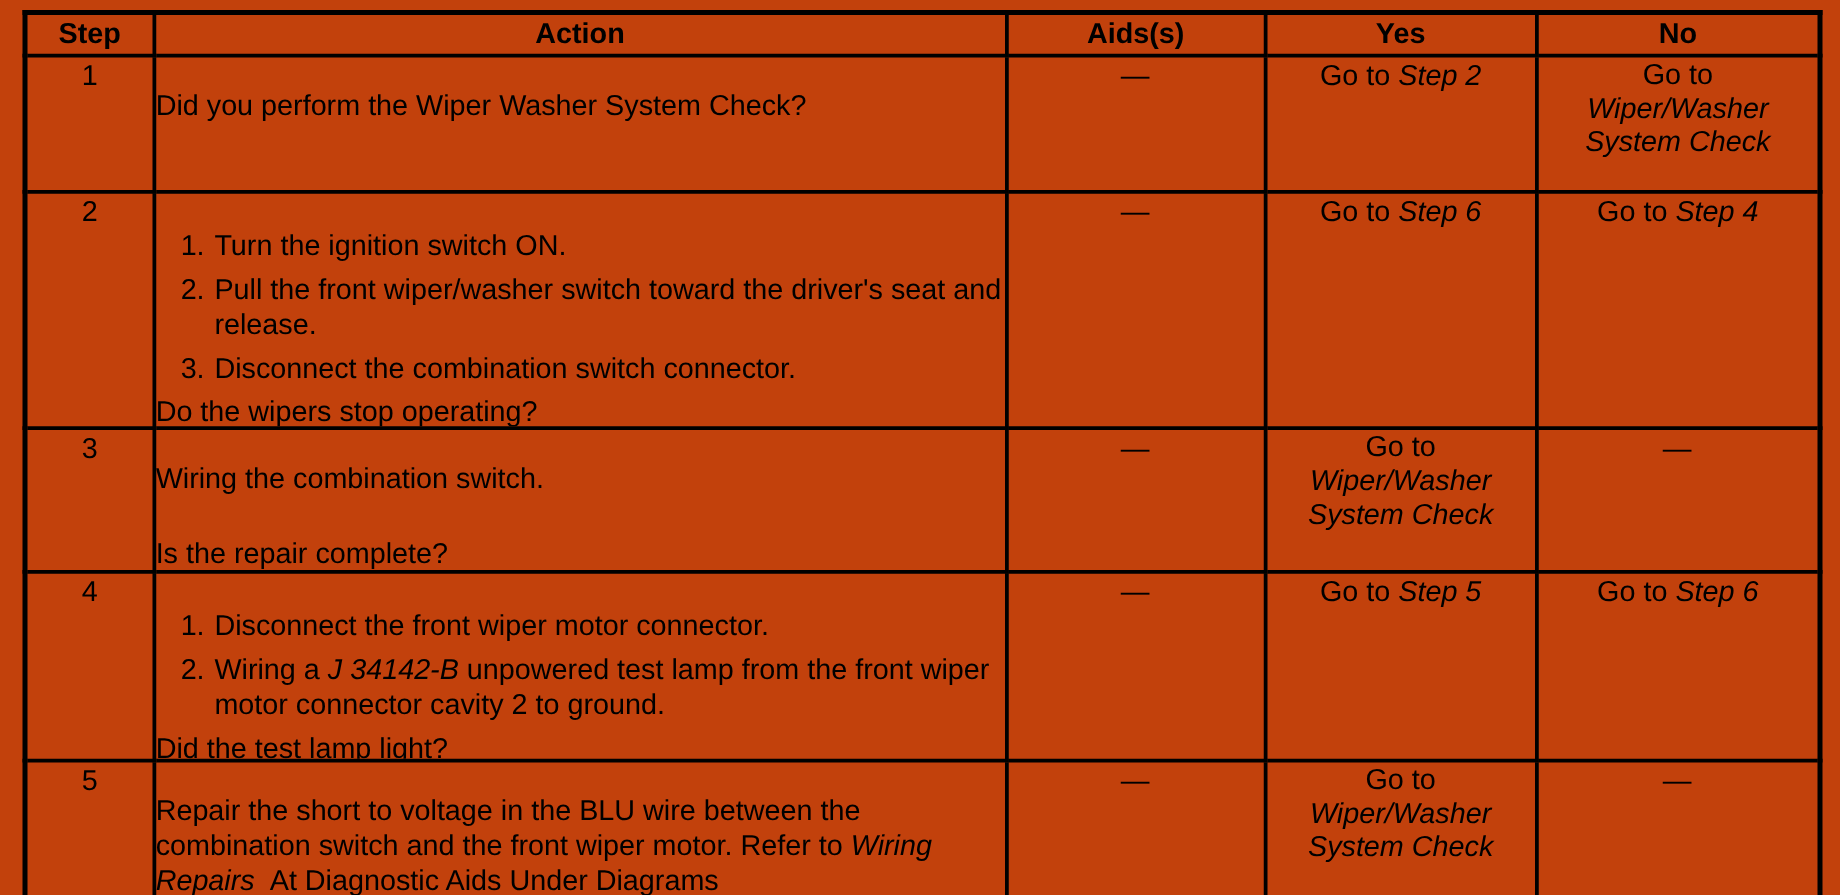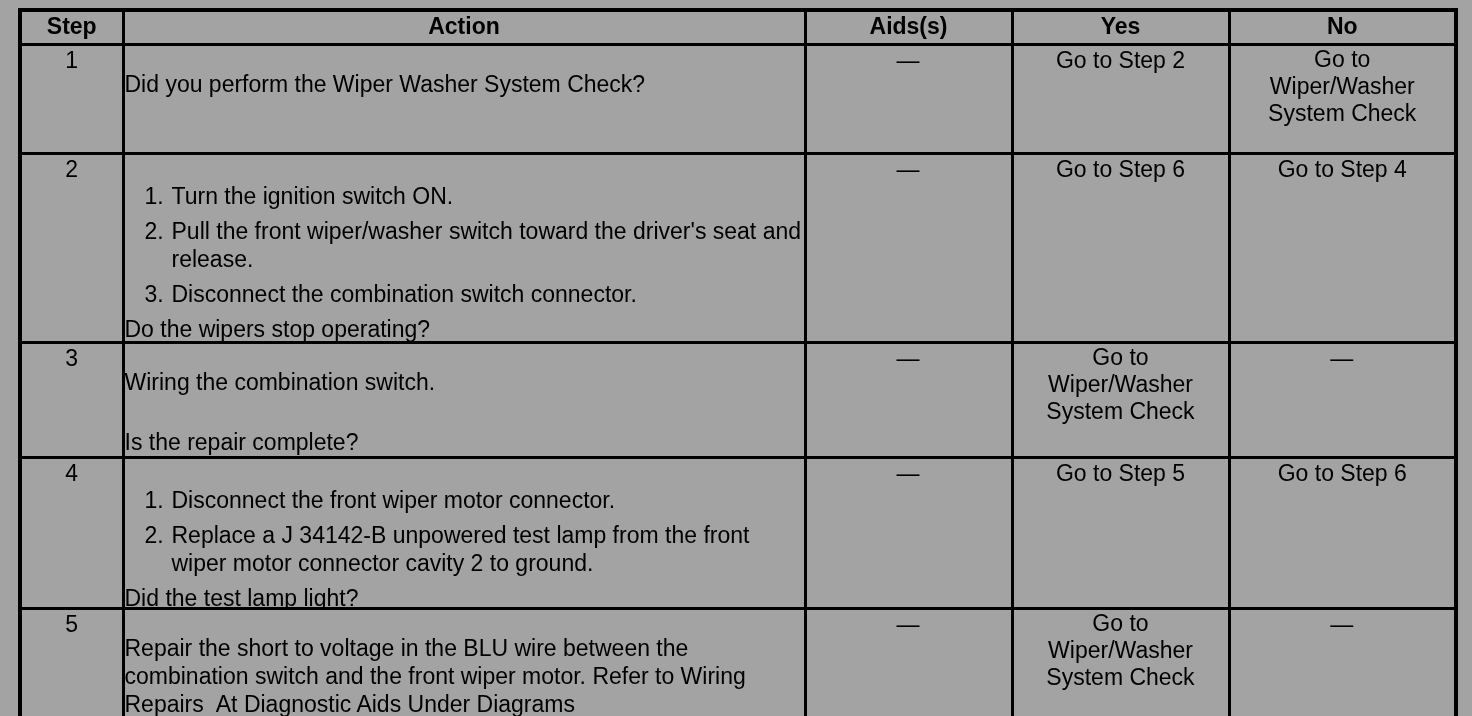--- a/index.html
+++ b/index.html
@@ -3,21 +3,21 @@
 <meta charset="utf-8">
 <style>
   * { box-sizing: border-box; }
   html, body { margin: 0; padding: 0; background: #ffffff; }
   body {
     width: 1472px; height: 716px;
     font-family: "Liberation Sans", sans-serif;
     color: #000;
     -webkit-font-smoothing: antialiased;
   }
-  .page { position: relative; width: 1472px; height: 716px; background: #a3a3a3; overflow: hidden; }
+  .page { position: relative; width: 1472px; height: 716px; background: #c2410c; overflow: hidden; }
 
   table.diag {
     position: absolute; left: 18px; top: 8px;
     width: 1436px;
     border-collapse: collapse;
     table-layout: fixed;
     border: 4px solid #000;
   }
   table.diag th, table.diag td {
     border: 3px solid #000;
@@ -76,21 +76,21 @@
     text-align: center;
     vertical-align: bottom;
     padding: 0 4px 7px 4px;
   }
   td.dash-m {
     text-align: center;
     vertical-align: middle;
     font-size: 25px;
     letter-spacing: 1px;
   }
-  .it { }
+  .it { font-style: italic; }
   .gap { margin-left: 12px; }
   .goto-line { line-height: 27px; }
 </style>
 </head>
 <body>
 
 <div class="page">
   <table class="diag">
     <colgroup>
       <col style="width:103px">
@@ -179,21 +179,21 @@
         <td class="step">4</td>
         <td class="action">
           <div class="vflex h-r4">
             <div>
               <div class="li">
                 <span class="num">1.</span>
                 <span class="li-text">Disconnect the front wiper motor connector.</span>
               </div>
               <div class="li">
                 <span class="num">2.</span>
-                <span class="li-text"><span>Replace a </span><span class="it">J 34142-B</span><span> unpowered test lamp from the front wiper motor connector cavity 2 to ground.</span></span>
+                <span class="li-text"><span>Wiring a </span><span class="it">J 34142-B</span><span> unpowered test lamp from the front wiper motor connector cavity 2 to ground.</span></span>
               </div>
             </div>
             <p class="q">Did the test lamp light?</p>
           </div>
         </td>
         <td class="value">—</td>
         <td class="goto-b">
           <span>Go to </span><span class="it">Step 5</span>
         </td>
         <td class="goto-b">

